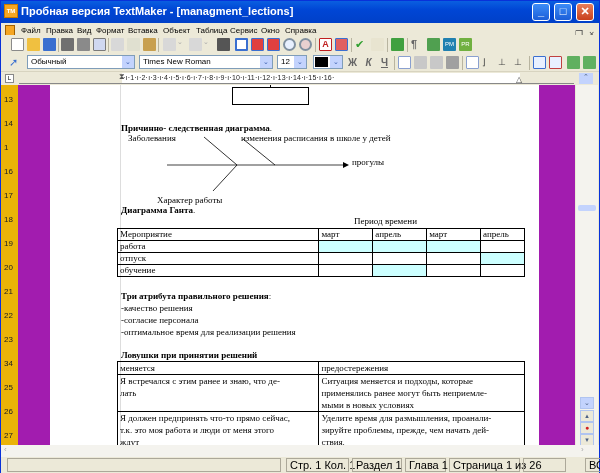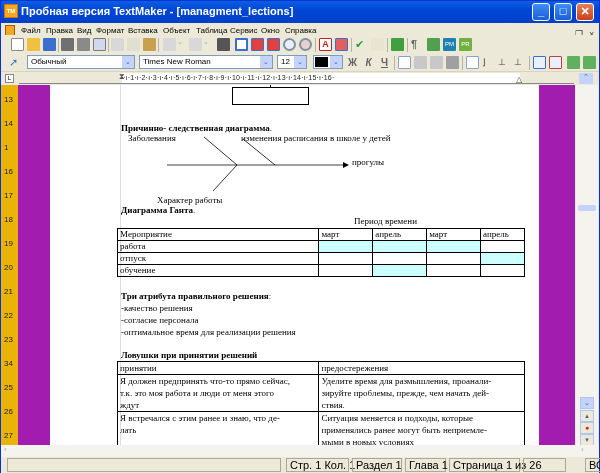--- a/index.html
+++ b/index.html
@@ -237,37 +237,37 @@
         <div class="txt" style="left:0;top:206px"><span class="b">Три атрибута правильного решения</span><span>:</span></div>
         <div class="txt" style="left:0;top:218px">-качество решения</div>
         <div class="txt" style="left:0;top:230px">-согласие персонала</div>
         <div class="txt" style="left:0;top:242px">-оптимальное время для реализации решения</div>
 
         <div class="txt b" style="left:0;top:265px">Ловушки при принятии решений</div>
 
         <table class="t2" style="left:-4px;top:276px;width:408px">
           <tbody>
               <tr>
-            <td style="width:202px">принятии</td>
+            <td style="width:202px">меняется</td>
             <td style="width:206px">предостережения</td>
+          </tr>
+          <tr>
+            <td style="white-space:pre-line">Я встречался с этим ранее и знаю, что де-
+лать</td>
+            <td style="white-space:pre-line">Ситуация меняется и подходы, которые
+применялись ранее могут быть неприемле-
+мыми в новых условиях</td>
           </tr>
           <tr>
             <td style="white-space:pre-line">Я должен предпринять что-то прямо сейчас,
 т.к. это моя работа и люди от меня этого
 ждут</td>
             <td style="white-space:pre-line">Уделите время для размышления, проанали-
 зируйте проблемы, прежде, чем начать дей-
 ствия.</td>
-          </tr>
-          <tr>
-            <td style="white-space:pre-line">Я встречался с этим ранее и знаю, что де-
-лать</td>
-            <td style="white-space:pre-line">Ситуация меняется и подходы, которые
-применялись ранее могут быть неприемле-
-мыми в новых условиях</td>
           </tr>
         </tbody>
           </table>
       </div>
     </div>
   </div>
 
   <div class="vscroll">
     <div style="position:absolute;left:2px;top:120px;width:18px;height:6px;background:#c3d3fd;border-radius:2px"></div>
     <div class="sbtn" style="top:312px">⌄</div>

